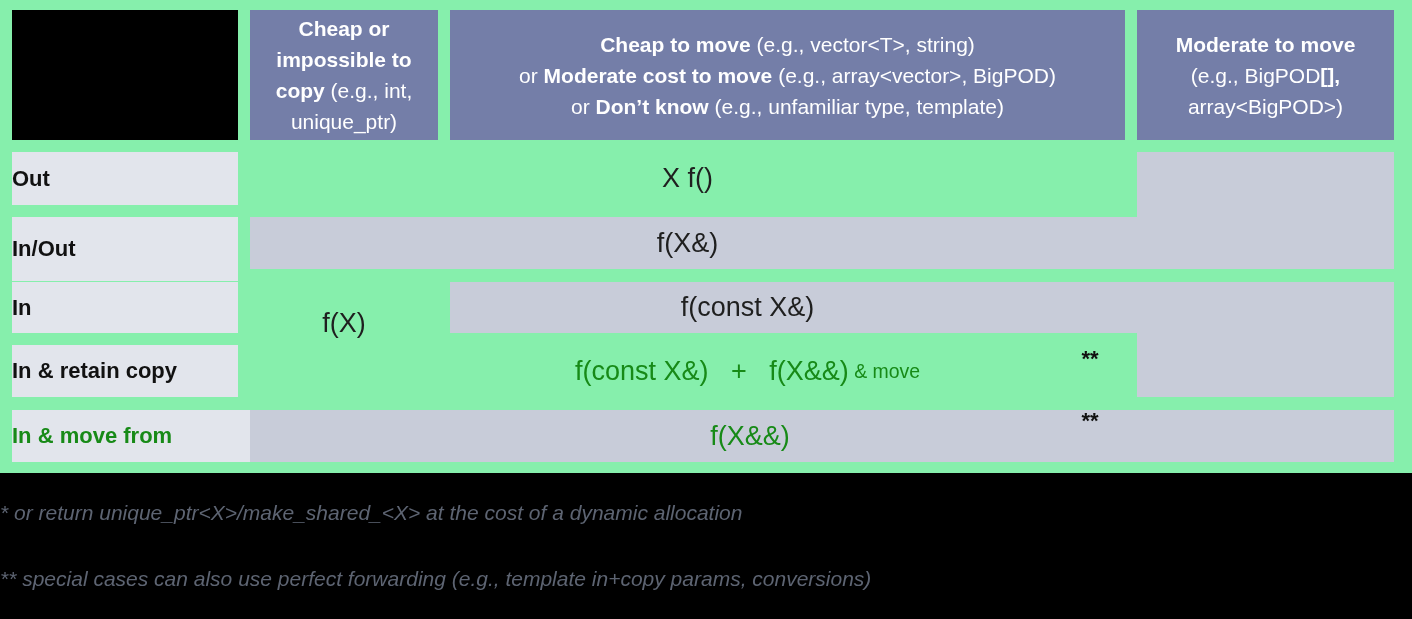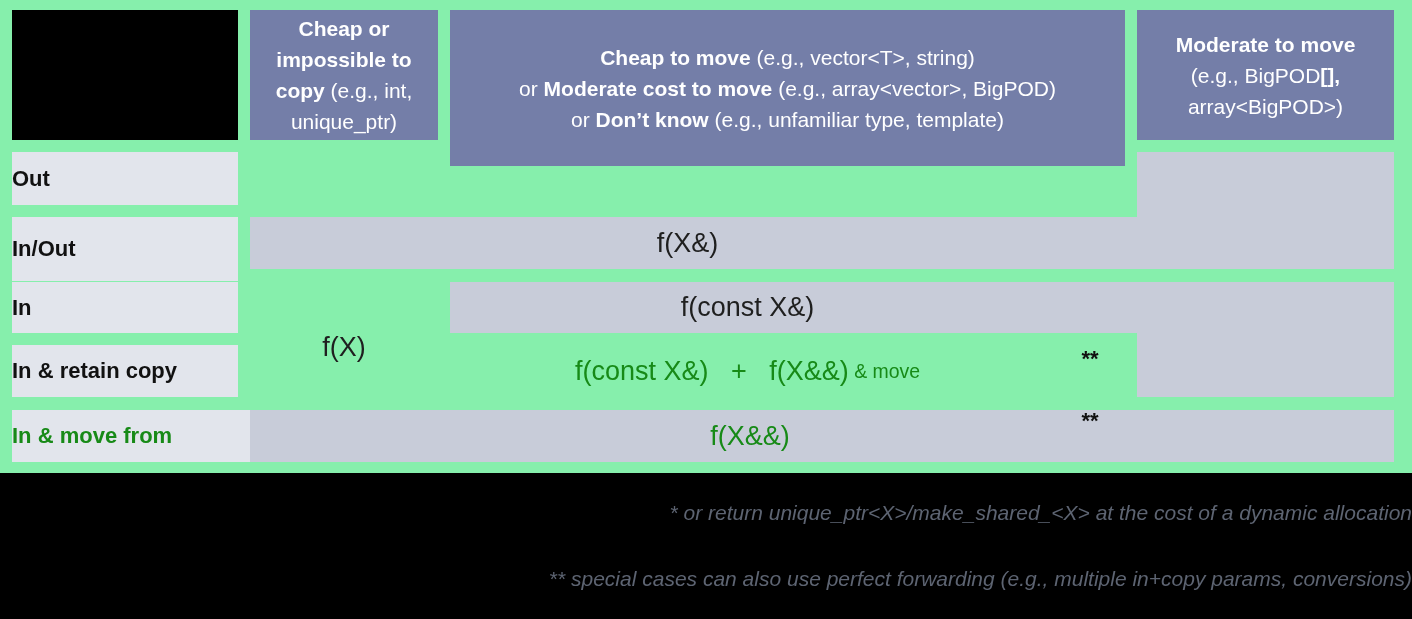--- a/index.html
+++ b/index.html
@@ -17,75 +17,76 @@
   .cell{background:var(--cell-bg);}
   .label{background:var(--label-bg);display:flex;align-items:center;
          font-size:22px;font-weight:700;color:#111111;}
   .label.green-label{color:var(--green);}
   .code{display:flex;align-items:center;justify-content:center;
         font-size:27px;color:var(--code-text);background:transparent;}
   .code.green{color:var(--green);}
   .seg-small{font-size:0.72em;text-align:center;}
   .stars{font-size:22px;font-weight:700;color:#111111;text-align:center;}
   .footer{background:#000000;color:var(--footnote-text);}
-  .footnote{width:100%;text-align:right;font-style:italic;font-size:21px;color:var(--footnote-text);}
+  .footnote{width:100%;text-align:left;font-style:italic;font-size:21px;color:var(--footnote-text);}
 </style>
 </head>
 <body>
 
 <div class="stage">
 
   <div class="abs corner" style="left:12px;top:10px;width:226px;height:130px;"></div>
 
   <div class="abs hdr" style="left:250px;top:10px;width:188px;height:130px;">
     <div><span class="seg-b">Cheap or</span></div>
     <div><span class="seg-b">impossible to</span></div>
     <div><span class="seg-b">copy </span><span>(e.g., int,</span></div>
     <div><span>unique_ptr)</span></div>
   </div>
 
-  <div class="abs hdr" style="left:450px;top:10px;width:675px;height:156px;">
+  <div class="abs hdr" style="left:450px;top:10px;width:675px;height:130px;">
     <div><span class="seg-b">Cheap to move </span><span>(e.g., vector&lt;T&gt;, string)</span></div>
     <div><span>or </span><span class="seg-b">Moderate cost to move </span><span>(e.g., array&lt;vector&gt;, BigPOD)</span></div>
     <div><span>or </span><span class="seg-b">Don’t know </span><span>(e.g., unfamiliar type, template)</span></div>
   </div>
 
   <div class="abs hdr" style="left:1137px;top:10px;width:257px;height:130px;">
     <div><span class="seg-b">Moderate to move</span></div>
     <div><span>(e.g., BigPOD</span><span class="seg-b">[],</span></div>
     <div><span>array&lt;BigPOD&gt;)</span></div>
   </div>
 
   <div class="abs label" style="left:12px;top:152px;width:226px;height:53px;">Out</div>
   <div class="abs label" style="left:12px;top:217px;width:226px;height:64px;">In/Out</div>
   <div class="abs label" style="left:12px;top:282px;width:226px;height:51px;">In</div>
   <div class="abs label" style="left:12px;top:345px;width:226px;height:52px;">In &amp; retain copy</div>
   <div class="abs label green-label" style="left:12px;top:410px;width:270px;height:52px;text-align:right;">In &amp; move from</div>
 
+  <div class="abs cell code" style="left:250px;top:152px;width:875px;height:53px;">X f()</div>
 
   <div class="abs cell" style="left:1137px;top:152px;width:257px;height:117px;"></div>
   <div class="abs cell" style="left:250px;top:217px;width:1144px;height:52px;"></div>
   <div class="abs code" style="left:250px;top:217px;width:875px;height:52px;text-align:center;">f(X&amp;)</div>
 
-  <div class="abs cell code" style="left:250px;top:290px;width:188px;height:115px;">f(X)</div>
+  <div class="abs cell code" style="left:250px;top:266px;width:188px;height:115px;">f(X)</div>
 
   <div class="abs cell" style="left:450px;top:282px;width:944px;height:51px;"></div>
   <div class="abs cell" style="left:1137px;top:333px;width:257px;height:64px;"></div>
   <div class="abs code" style="left:450px;top:282px;width:675px;height:51px;padding-right:80px;">f(const X&amp;)</div>
 
   <div class="abs cell code green" style="left:450px;top:345px;width:675px;height:52px;padding-right:80px;">
       <span>f(const X&amp;)</span>
       <span>&nbsp;&nbsp;&nbsp;+&nbsp;&nbsp;&nbsp;</span>
       <span>f(X&amp;&amp;)</span>
       <span class="seg-small">&nbsp;&amp; move</span>
     </div>
   <div class="abs stars" style="left:1062px;top:346px;width:56px;">**</div>
 
   <div class="abs cell" style="left:250px;top:410px;width:1144px;height:52px;"></div>
   <div class="abs code green" style="left:250px;top:410px;width:1000px;height:52px;">f(X&amp;&amp;)</div>
   <div class="abs stars" style="left:1062px;top:408px;width:56px;">**</div>
 
   <div class="abs footer" style="left:0;top:473px;width:1412px;height:146px;">
     <div class="footnote" style="margin-top:28px;">* or return unique_ptr&lt;X&gt;/make_shared_&lt;X&gt; at the cost of a dynamic allocation</div>
-    <div class="footnote" style="margin-top:42px;">** special cases can also use perfect forwarding (e.g., multiple in+copy params, conversions)</div>
+    <div class="footnote" style="margin-top:42px;">** special cases can also use perfect forwarding (e.g., template in+copy params, conversions)</div>
   </div>
 
 </div>
 
 </body></html>

